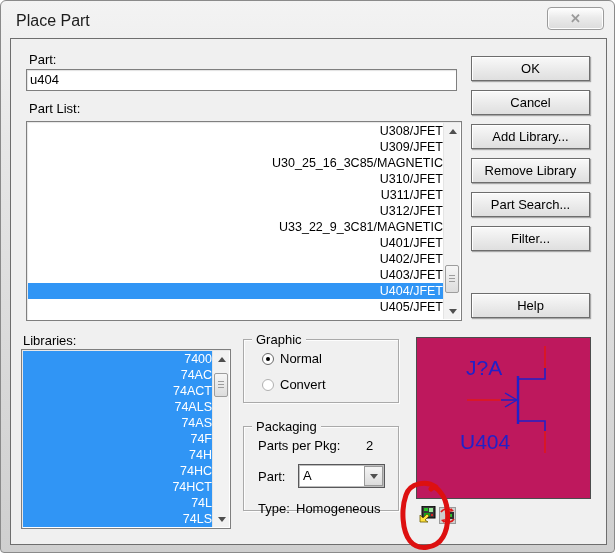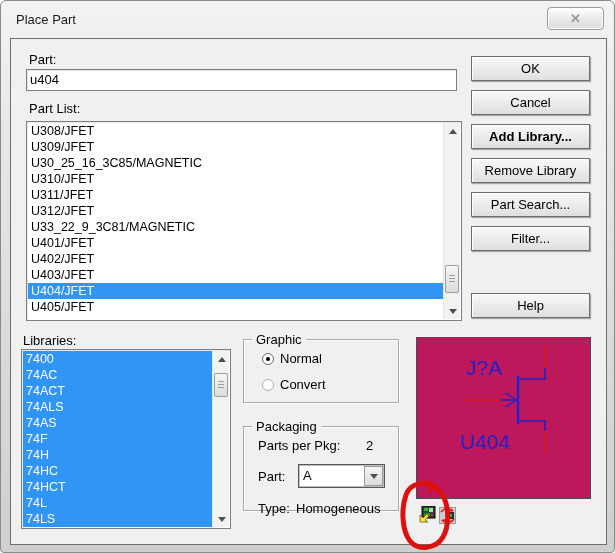--- a/index.html
+++ b/index.html
@@ -4,40 +4,40 @@
 <style>
   * { margin:0; padding:0; box-sizing:border-box; }
   html,body { width:615px; height:553px; }
   body { font-family:"Liberation Sans", sans-serif; font-size:13px; color:#000; }
 
   .window { position:relative; width:615px; height:553px;
     background:linear-gradient(180deg,#f3f3f3 0%,#e7e7e7 25%,#d8d8d8 70%,#cfcfcf 100%);
     border:1px solid #8a8a8a; border-radius:6px 6px 4px 4px; overflow:hidden; }
 
   .titlebar { position:absolute; left:0; top:0; width:100%; height:37px; }
-  .title { position:absolute; left:15px; top:11px; font-size:13px; color:#1c1c1c; }
+  .title { position:absolute; left:15px; top:11px; font-size:16px; color:#1c1c1c; }
   .close-btn { position:absolute; left:546px; top:6px; width:57px; height:23px;
     background:linear-gradient(180deg,#ffffff,#ebebeb 45%,#dcdcdc);
     border:1px solid #9b9b9b; border-radius:4px;
     box-shadow:inset 0 0 0 1px #fdfdfd; text-align:center; line-height:21px;
     color:#9a9a9a; font-weight:bold; font-size:13px; cursor:default; }
 
   .client { position:absolute; left:9px; top:37px; width:597px; height:507px;
     background:#f0f0f0; border:1px solid #6e6e6e; }
 
   .label { position:absolute; white-space:nowrap; }
 
   .textfield { position:absolute; background:#fff; border:1px solid #7f7f7f;
     box-shadow:inset 1px 1px 1px rgba(0,0,0,0.12);
     font-size:13px; padding:1px 3px; line-height:18px; }
 
   .listbox { position:absolute; background:#fff; border:1px solid #7f7f7f;
     box-shadow:inset 1px 1px 1px rgba(0,0,0,0.10); }
   .rows { position:absolute; left:1px; top:1px; right:18px; bottom:1px; overflow:hidden; }
-  .row { height:16px; line-height:16px; padding-left:3px; font-size:12.5px; white-space:nowrap; cursor:default; }
+  .row { height:16px; line-height:16px; padding-left:3px; font-size:12.5px; white-space:nowrap; cursor:default;text-align:right; }
   .row.selected { background:#3095f5; color:#fff; }
 
   .scrollbar { position:absolute; right:1px; top:1px; bottom:1px; width:17px;
     background:#f2f2f2; border-left:1px solid #e4e4e4; }
   .sb-btn { position:absolute; left:0; width:17px; height:16px;
     display:flex; align-items:center; justify-content:center; }
   .sb-btn.up { top:0; } .sb-btn.down { bottom:0; }
   .tri-up { width:0; height:0; border-left:4px solid transparent; border-right:4px solid transparent;
     border-bottom:5px solid #4f4f4f; }
   .tri-down { width:0; height:0; border-left:4px solid transparent; border-right:4px solid transparent;
@@ -121,21 +121,21 @@
             <span class="grip"></span>
           </div>
         <div class="sb-btn down">
             <span class="tri-down"></span>
           </div>
       </div>
     </div>
 
     <div class="btn" style="top:17px;">OK</div>
     <div class="btn" style="top:51px;">Cancel</div>
-    <div class="btn" style="top:85px;font-weight:bold;">Add Library...</div>
+    <div class="btn" style="top:85px;">Add Library...</div>
     <div class="btn" style="top:119px;">Remove Library</div>
     <div class="btn" style="top:153px;">Part Search...</div>
     <div class="btn" style="top:187px;">Filter...</div>
     <div class="btn" style="top:254px;">Help</div>
 
     <div class="label" style="left:12px; top:294px;">Libraries:</div>
     <div class="listbox" style="left:10px; top:310px; width:210px; height:180px;">
       <div class="rows" id="lib-rows">
           <div class="row selected">7400</div>
           <div class="row selected">74AC</div>

